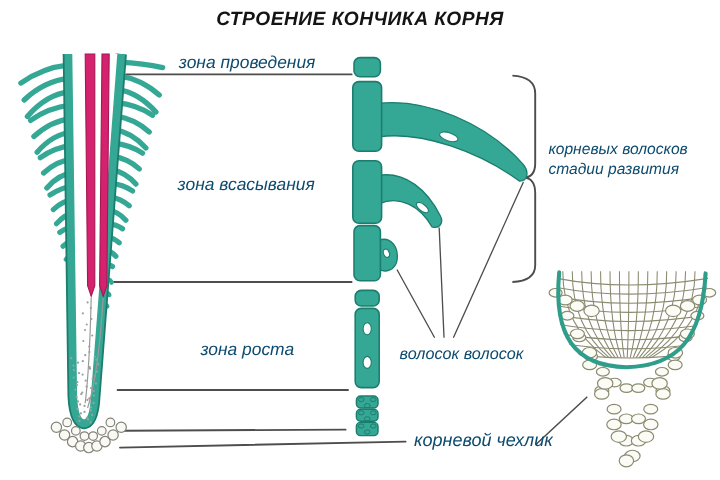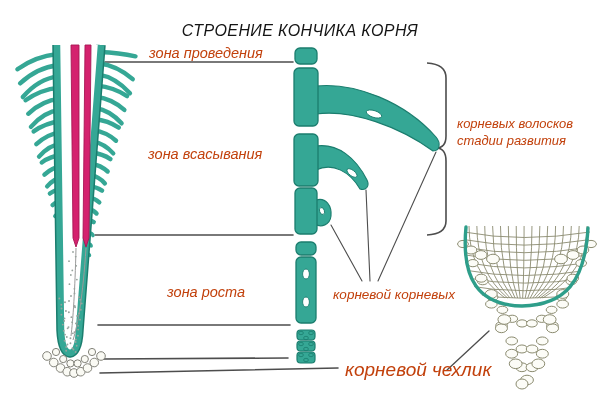--- a/index.html
+++ b/index.html
@@ -1,33 +1,33 @@
 <!DOCTYPE html>
 <html><head>
 <meta charset="utf-8">
 <style>
   html,body{margin:0;padding:0;background:#fff;}
   #stage{
     position:relative;width:600px;height:400px;background:#fff;overflow:hidden;
     font-family:"Liberation Sans", sans-serif;
   }
   #art{position:absolute;left:0;top:0;}
-  .lbl{position:absolute;font-style:italic;color:#c2410c;white-space:nowrap;}
+  .lbl{position:absolute;font-style:italic;color:#0c4a6e;white-space:nowrap;}
   .title{
     top:8px;left:0;width:600px;text-align:center;
-    font-size:16px;font-weight:normal;font-style:italic;letter-spacing:.4px;color:#141414;margin-top:14px;
+    font-size:16px;font-weight:bold;font-style:italic;letter-spacing:.4px;color:#141414;
   }
   .zone{font-size:14.5px;}
   .z-conduction{left:149px;top:45px;}
   .z-absorption{left:148px;top:146px;}
   .z-growth{left:167px;top:284px;}
   .z-division{left:161px;top:333px;}
   .stages{left:457px;top:116px;font-size:13px;line-height:1.3;}
   .root-hair{left:333px;top:287px;font-size:13.5px;}
-  .root-cap{left:345px;top:359px;font-size:19px;}
+  .root-cap{left:345px;top:359px;font-size:15px;}
 </style>
 </head>
 <body>
 
 <div id="stage">
   <svg id="art" width="600" height="400" viewBox="0 0 600 400">
       <g>
         <line x1="105" y1="62" x2="293" y2="62" stroke="#4D4D4D" stroke-width="1.6" stroke-linecap="round"></line>
         <line x1="95" y1="235" x2="293" y2="235" stroke="#4D4D4D" stroke-width="1.6" stroke-linecap="round"></line>
         <line x1="98" y1="325" x2="290" y2="325" stroke="#4D4D4D" stroke-width="1.6" stroke-linecap="round"></line>
@@ -280,15 +280,15 @@
 
   <div class="lbl zone z-conduction">зона проведения</div>
   <div class="lbl zone z-absorption">зона всасывания</div>
   <div class="lbl zone z-growth">зона роста</div>
 
   <div class="lbl stages">
     <div>корневых волосков</div>
     <div>стадии развития</div>
   </div>
 
-  <div class="lbl root-hair">корневой корневых</div>
+  <div class="lbl root-hair">волосок волосок</div>
   <div class="lbl root-cap">корневой чехлик</div>
 </div>
 
 </body></html>

